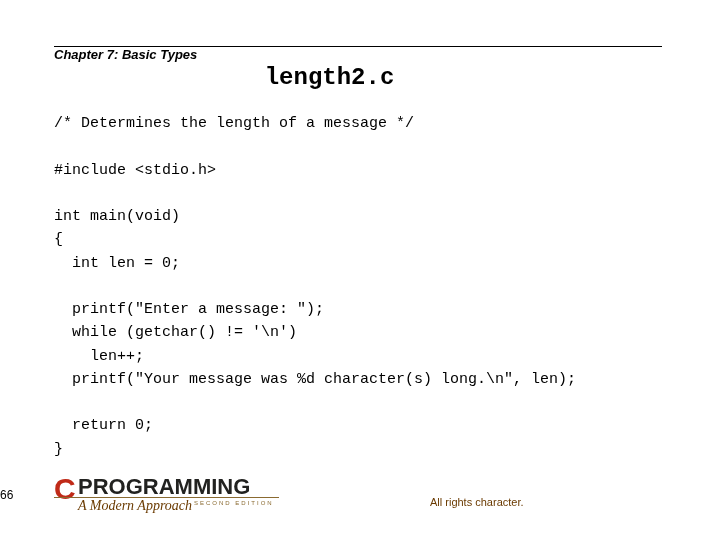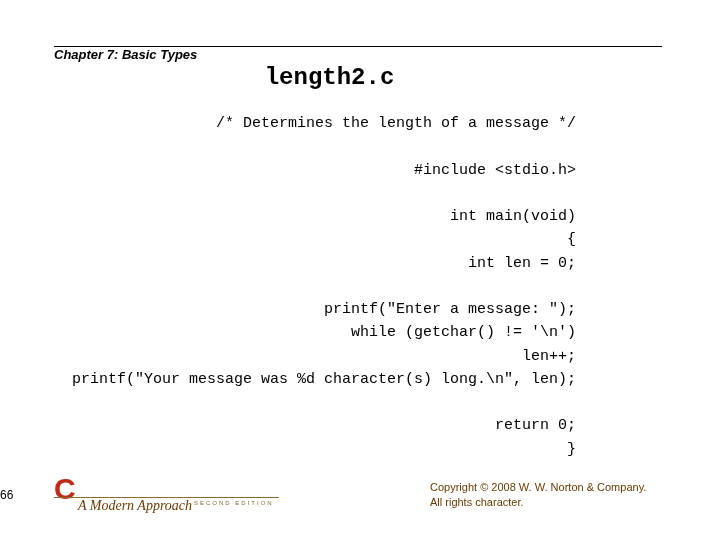--- a/index.html
+++ b/index.html
@@ -42,21 +42,20 @@
   }
   .code-block {
     position: absolute;
     top: 112px;
     left: 54px;
     font-family: "Courier New", Courier, monospace;
     font-size: 15px;
     line-height: 1.55;
     color: #000;
     white-space: pre;
-    text-align: right;
   }
   .page-number {
     position: absolute;
     bottom: 38px;
     left: 0;
     width: 720px;
     text-align: left;
     font-size: 12px;
     color: #000;
   }
@@ -142,22 +141,23 @@
   while (getchar() != '\n')
     len++;
   printf("Your message was %d character(s) long.\n", len);
 
   return 0;
 }</pre>
 
 <div class="page-number">66</div>
 
 <div class="copyright">
-  <span>Copyright © 2008 W. W. Norton &amp; Company.</span><br>
+  <br>
   <span>All rights character.</span>
 </div>
 
 <div class="logo">
   <div class="logo-c">C</div>
+  <div class="logo-programming">PROGRAMMING</div>
   <div class="logo-divider"></div>
   <div class="logo-sub">A Modern Approach</div>
   <div class="logo-edition">SECOND EDITION</div>
 </div>
 
 </body></html>

